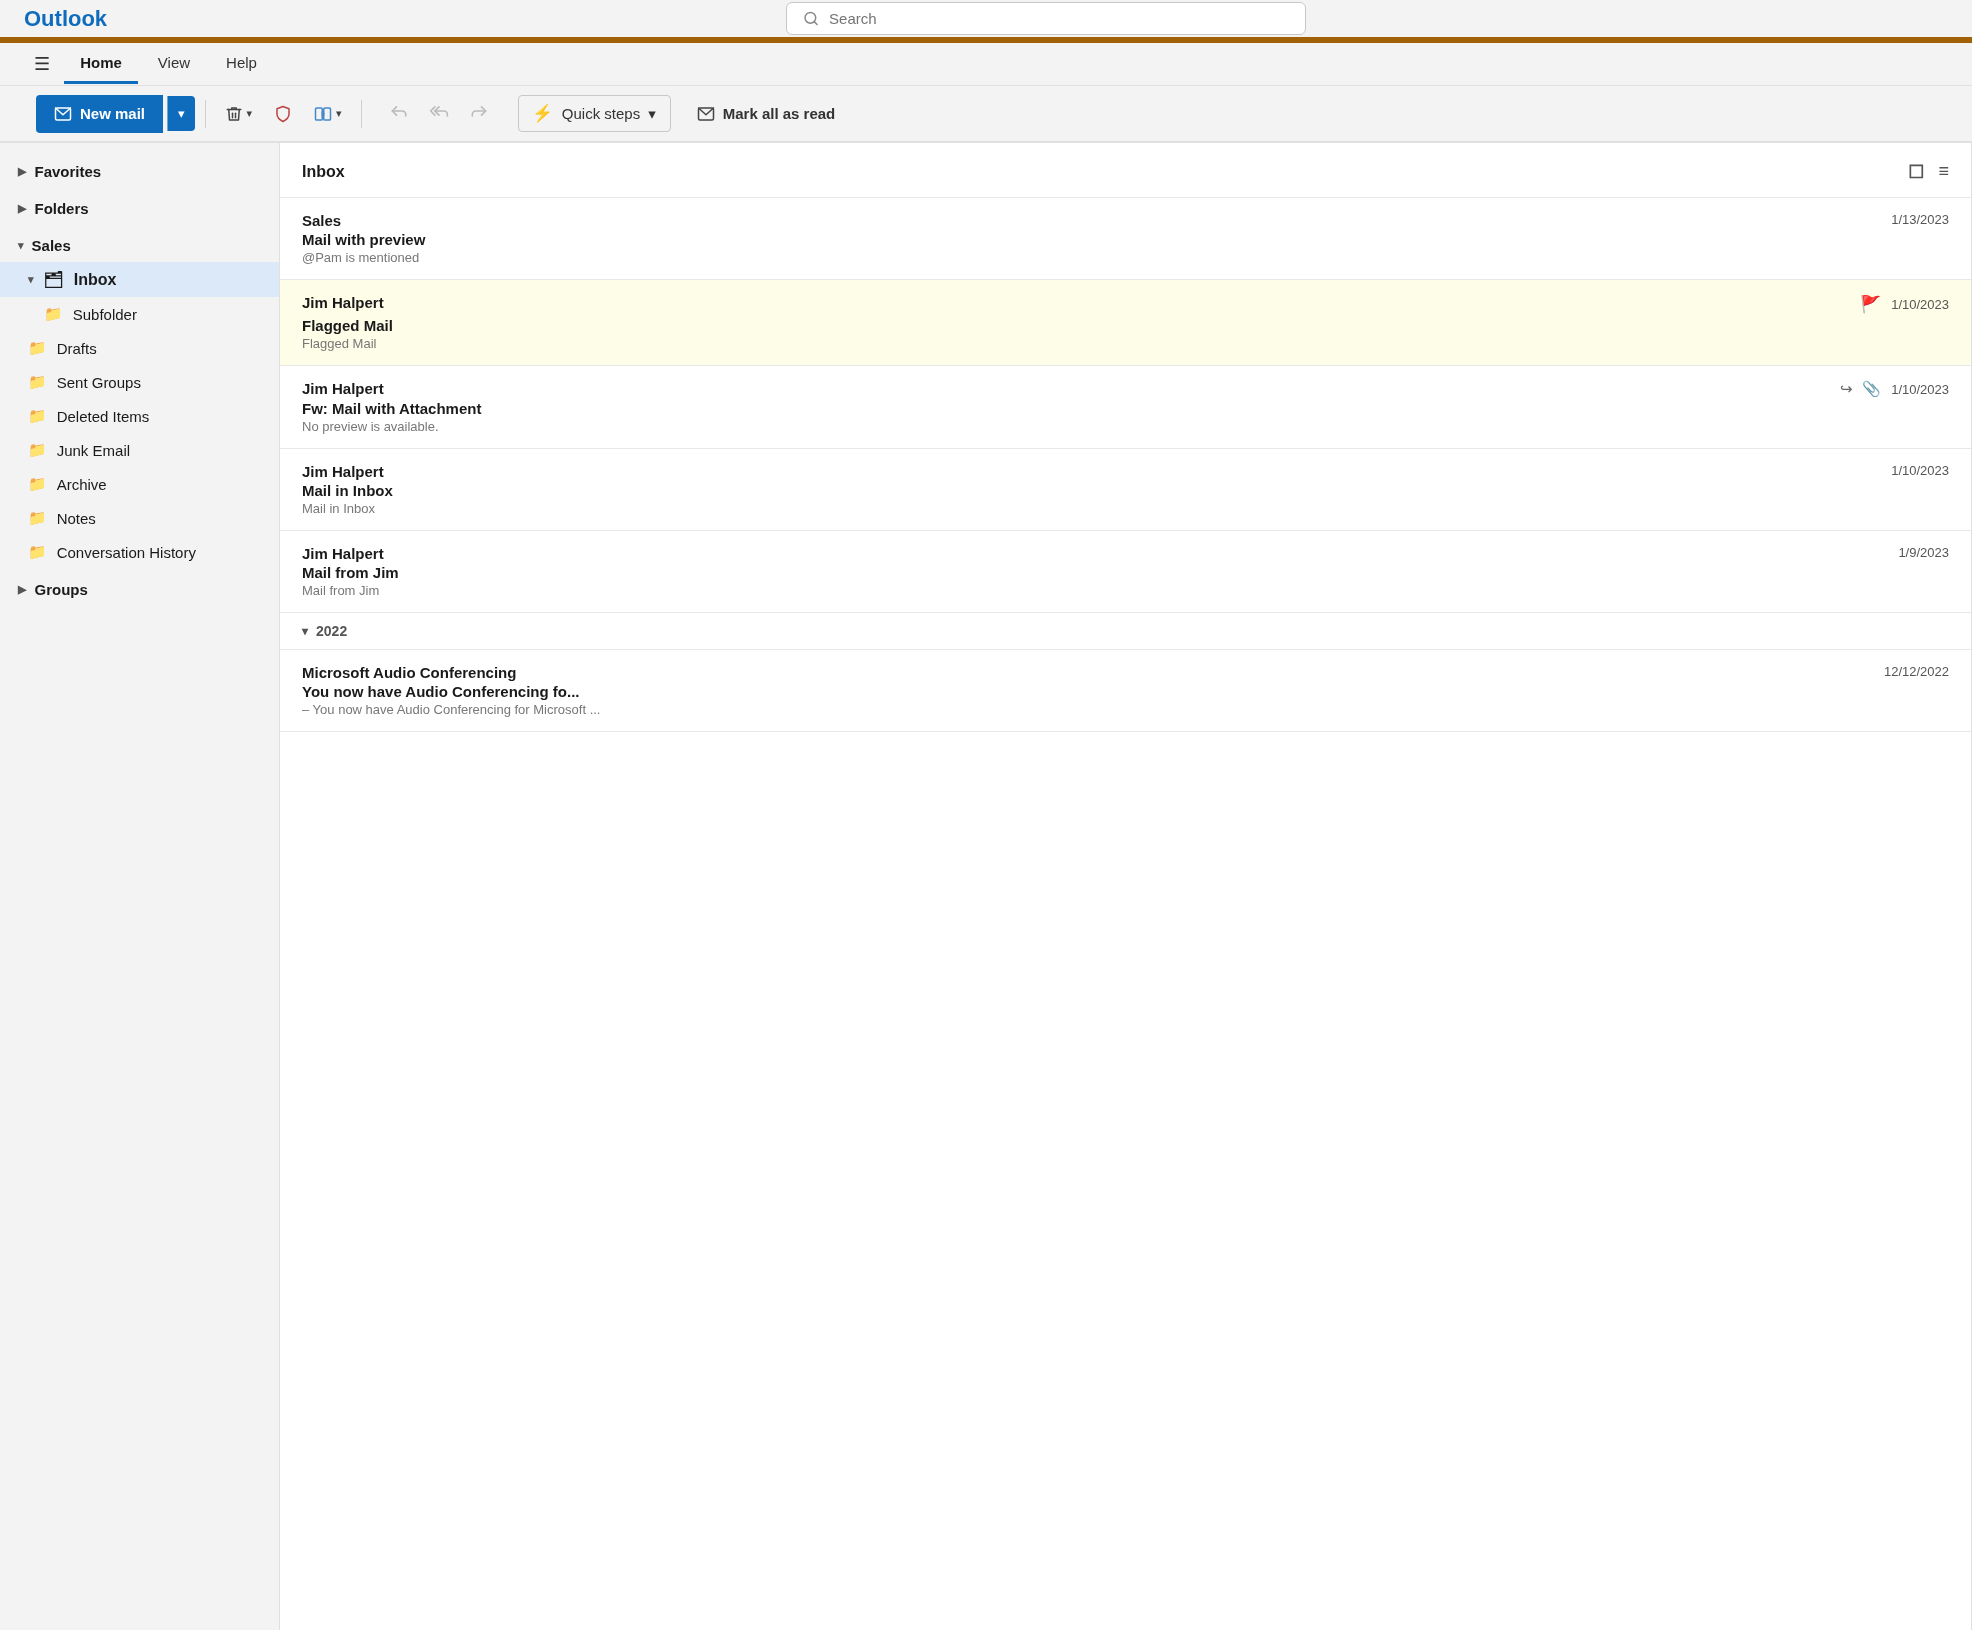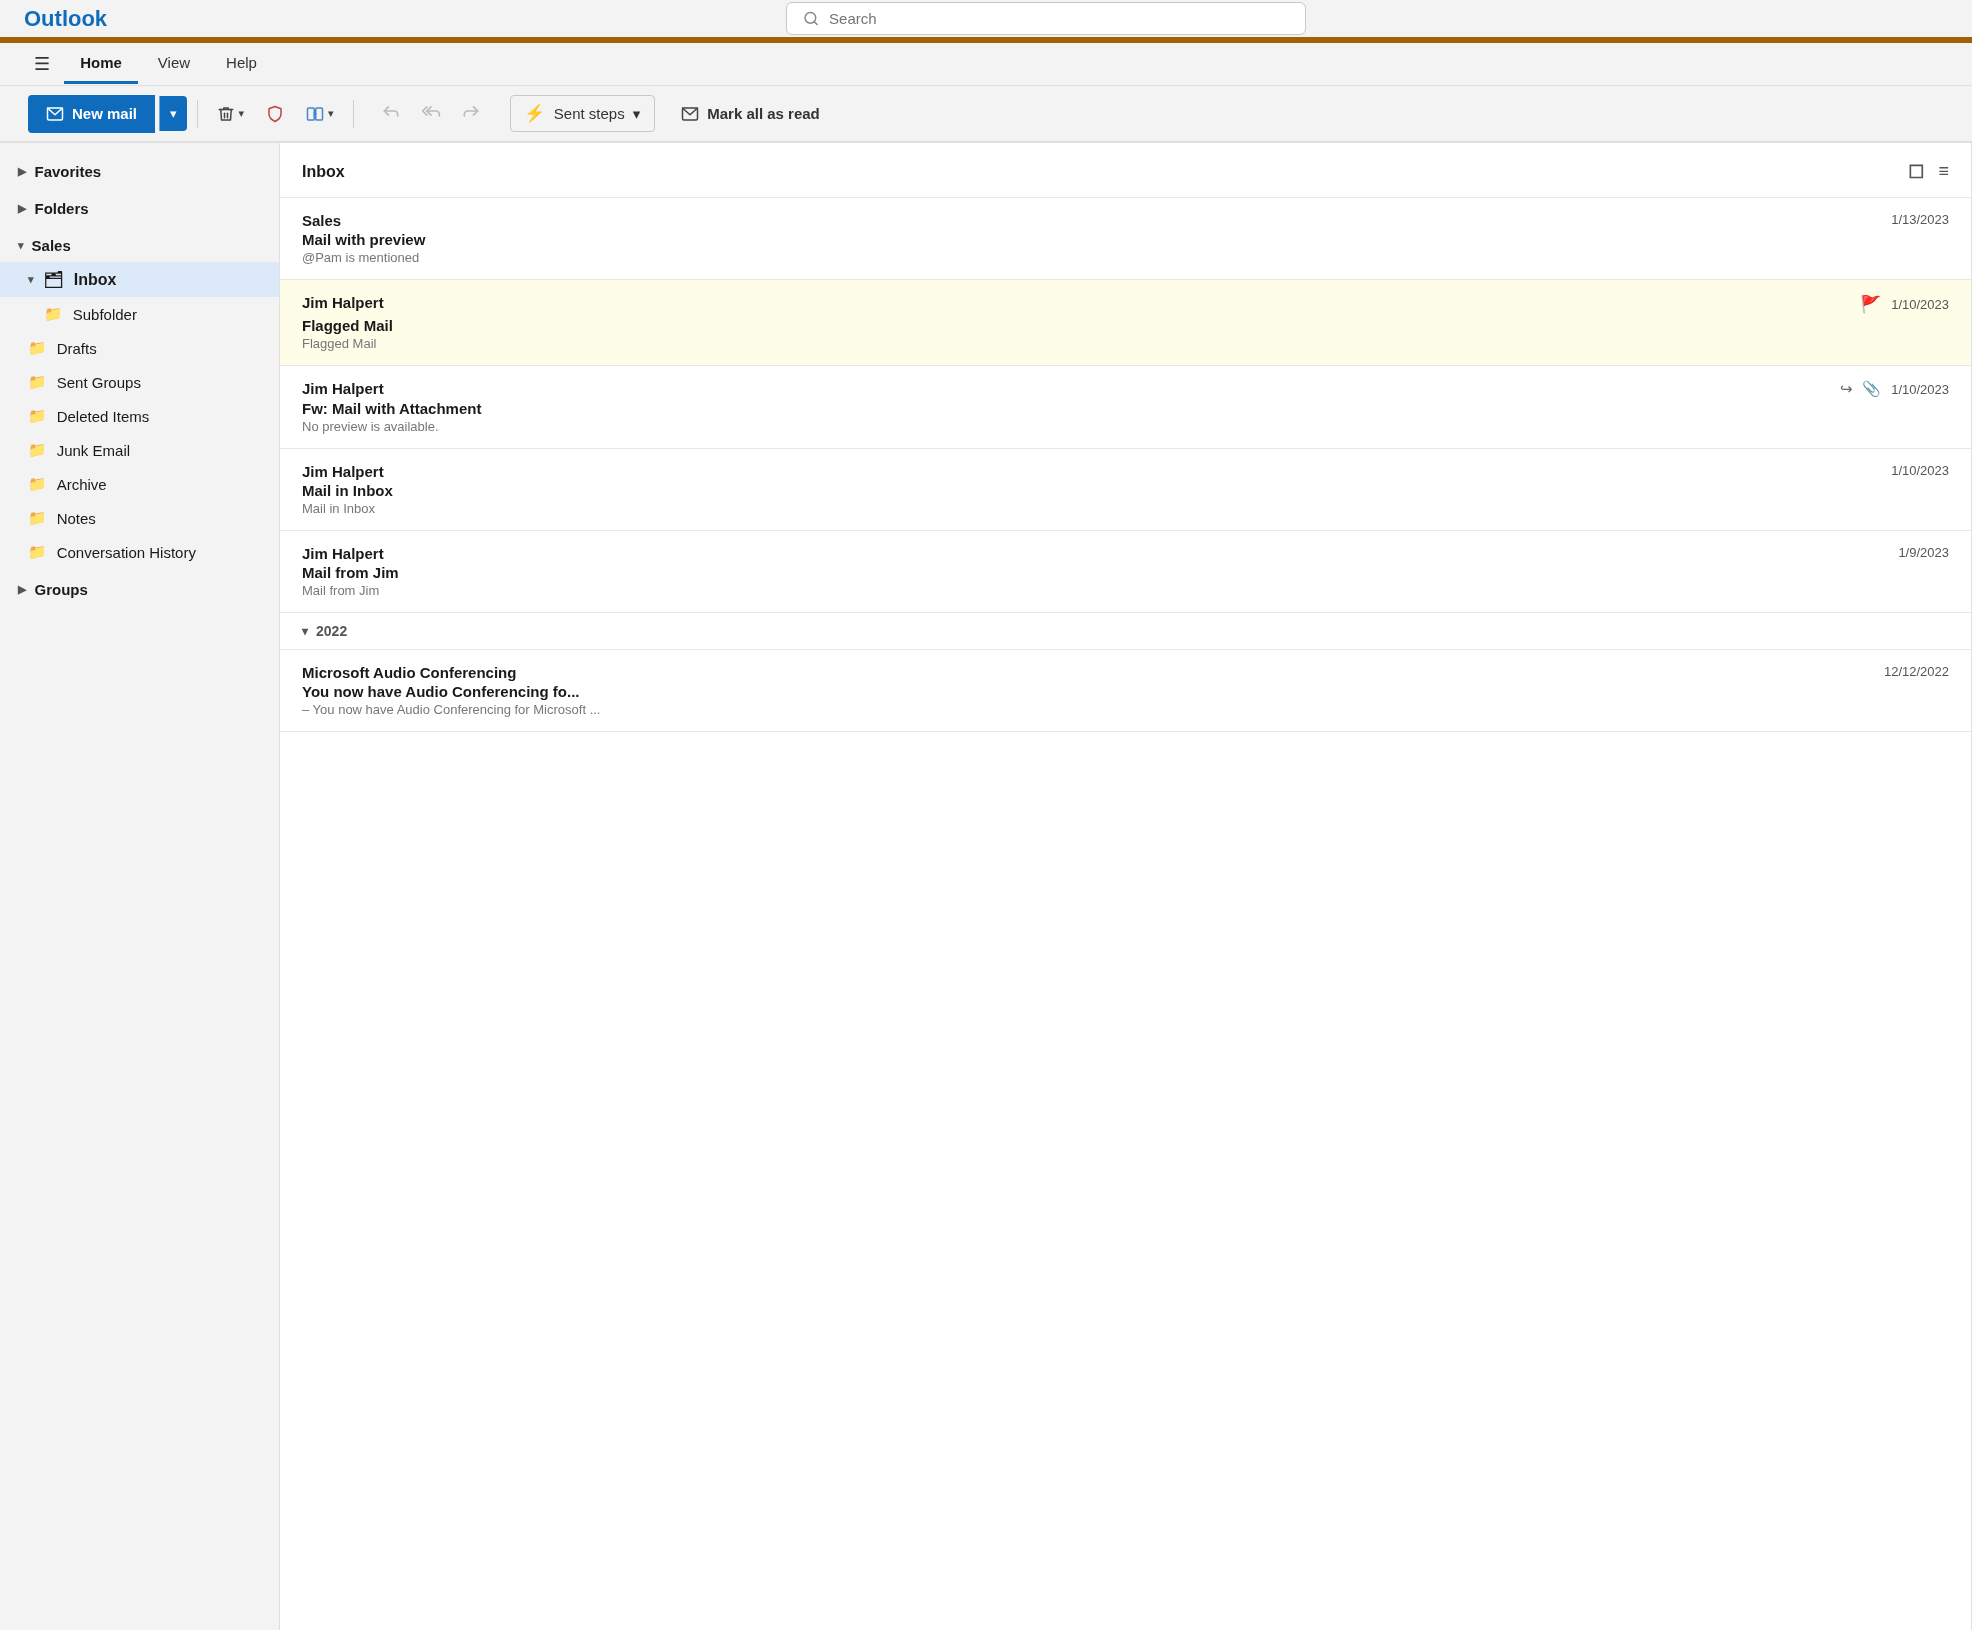--- a/index.html
+++ b/index.html
@@ -70,21 +70,21 @@
       color: #333;
       border: none;
       background: transparent;
     }
 
     
     .action-toolbar {
       display: flex;
       align-items: center;
       background: #f3f3f3;
-      padding: 8px 28px;
+      padding: 8px 36px;
       gap: 4px;
       border-bottom: 2px solid #e0e0e0;
       flex-wrap: wrap;
     }
     .new-mail-btn {
       display: flex;
       align-items: center;
       background: #0f6cbd;
       color: #fff;
       border: none;
@@ -358,21 +358,21 @@
     <button class="reply-btn disabled">
       <svg width="20" height="20" viewBox="0 0 24 24" fill="none" stroke="#bbb" stroke-width="2" stroke-linecap="round" stroke-linejoin="round">
         <polyline points="15,17 20,12 15,7"></polyline>
           <path d="M4 18v-2a4 4 0 0 1 4-4h12"></path>
       </svg>
     </button>
   </div>
 
   <button class="quick-steps-btn">
     <span class="qs-icon">⚡</span>
-    <span>Sent steps</span>
+    <span>Quick steps</span>
     <span>▾</span>
   </button>
 
   <button class="mark-read-btn">
     <svg width="18" height="18" viewBox="0 0 24 24" fill="none" stroke="#444" stroke-width="2" stroke-linecap="round" stroke-linejoin="round">
       <rect x="2" y="4" width="20" height="16" rx="2"></rect>
         <polyline points="2,4 12,13 22,4"></polyline>
     </svg>
     <span>Mark all as read</span>
   </button>

